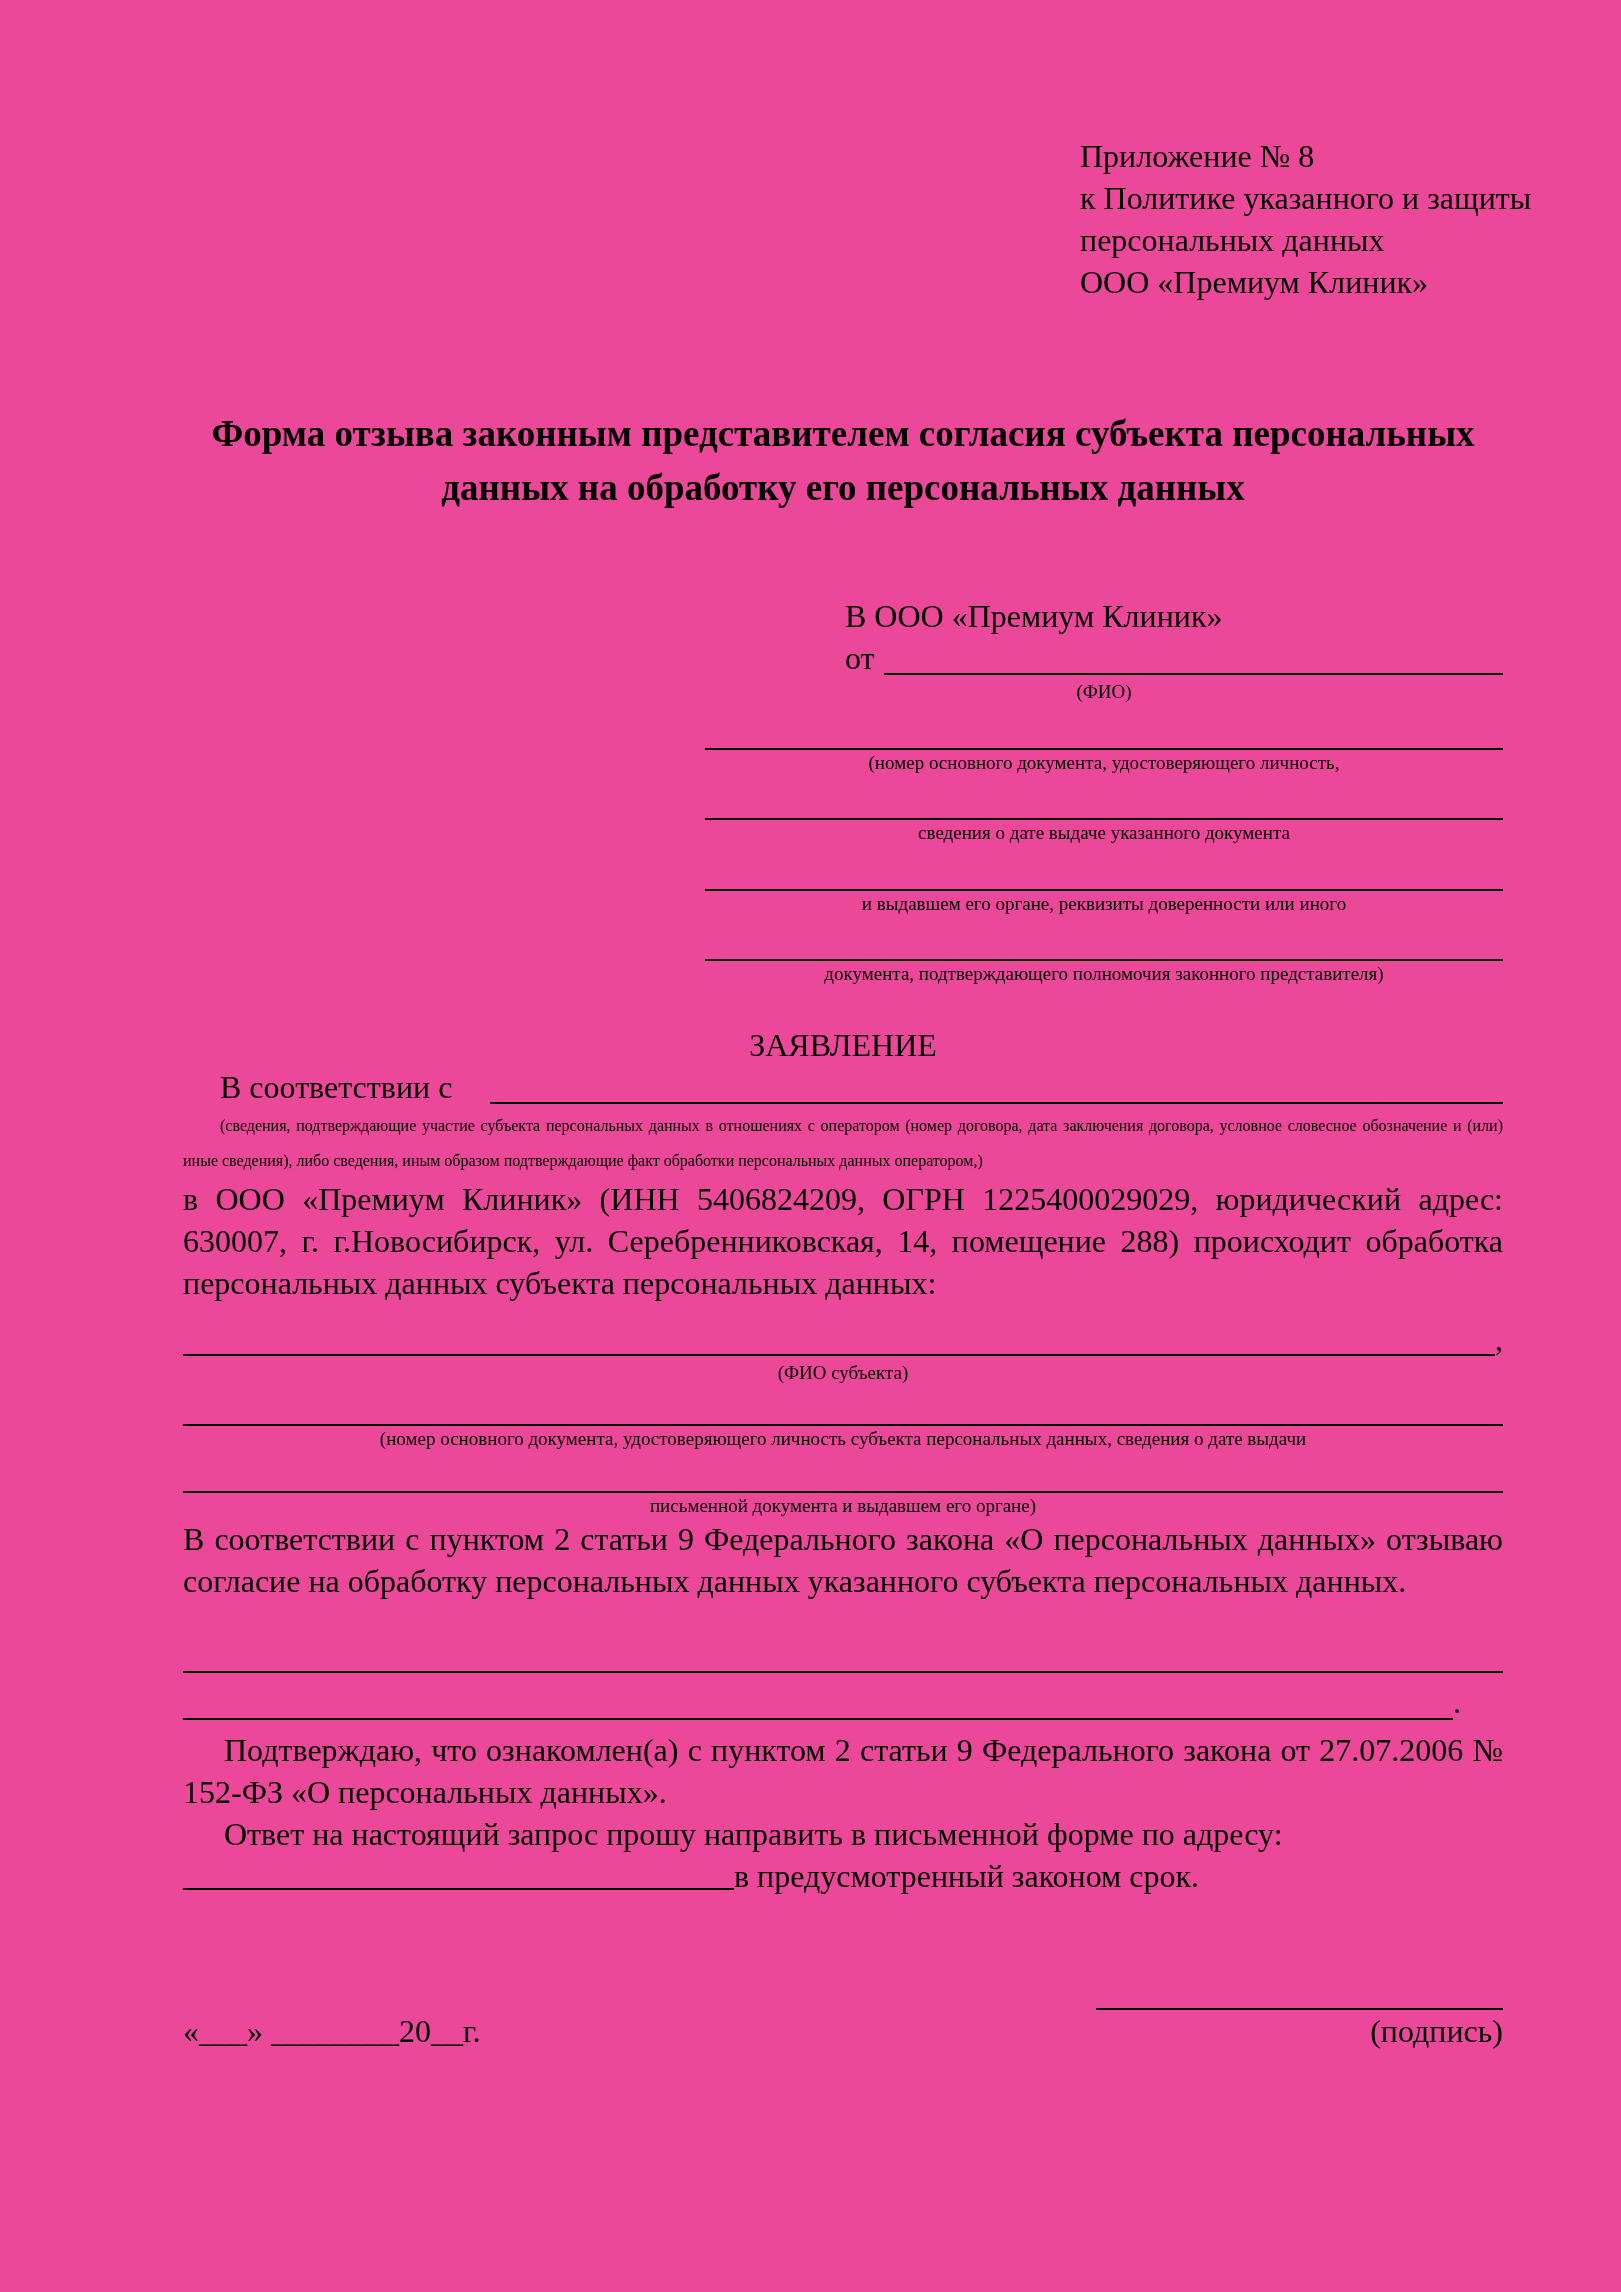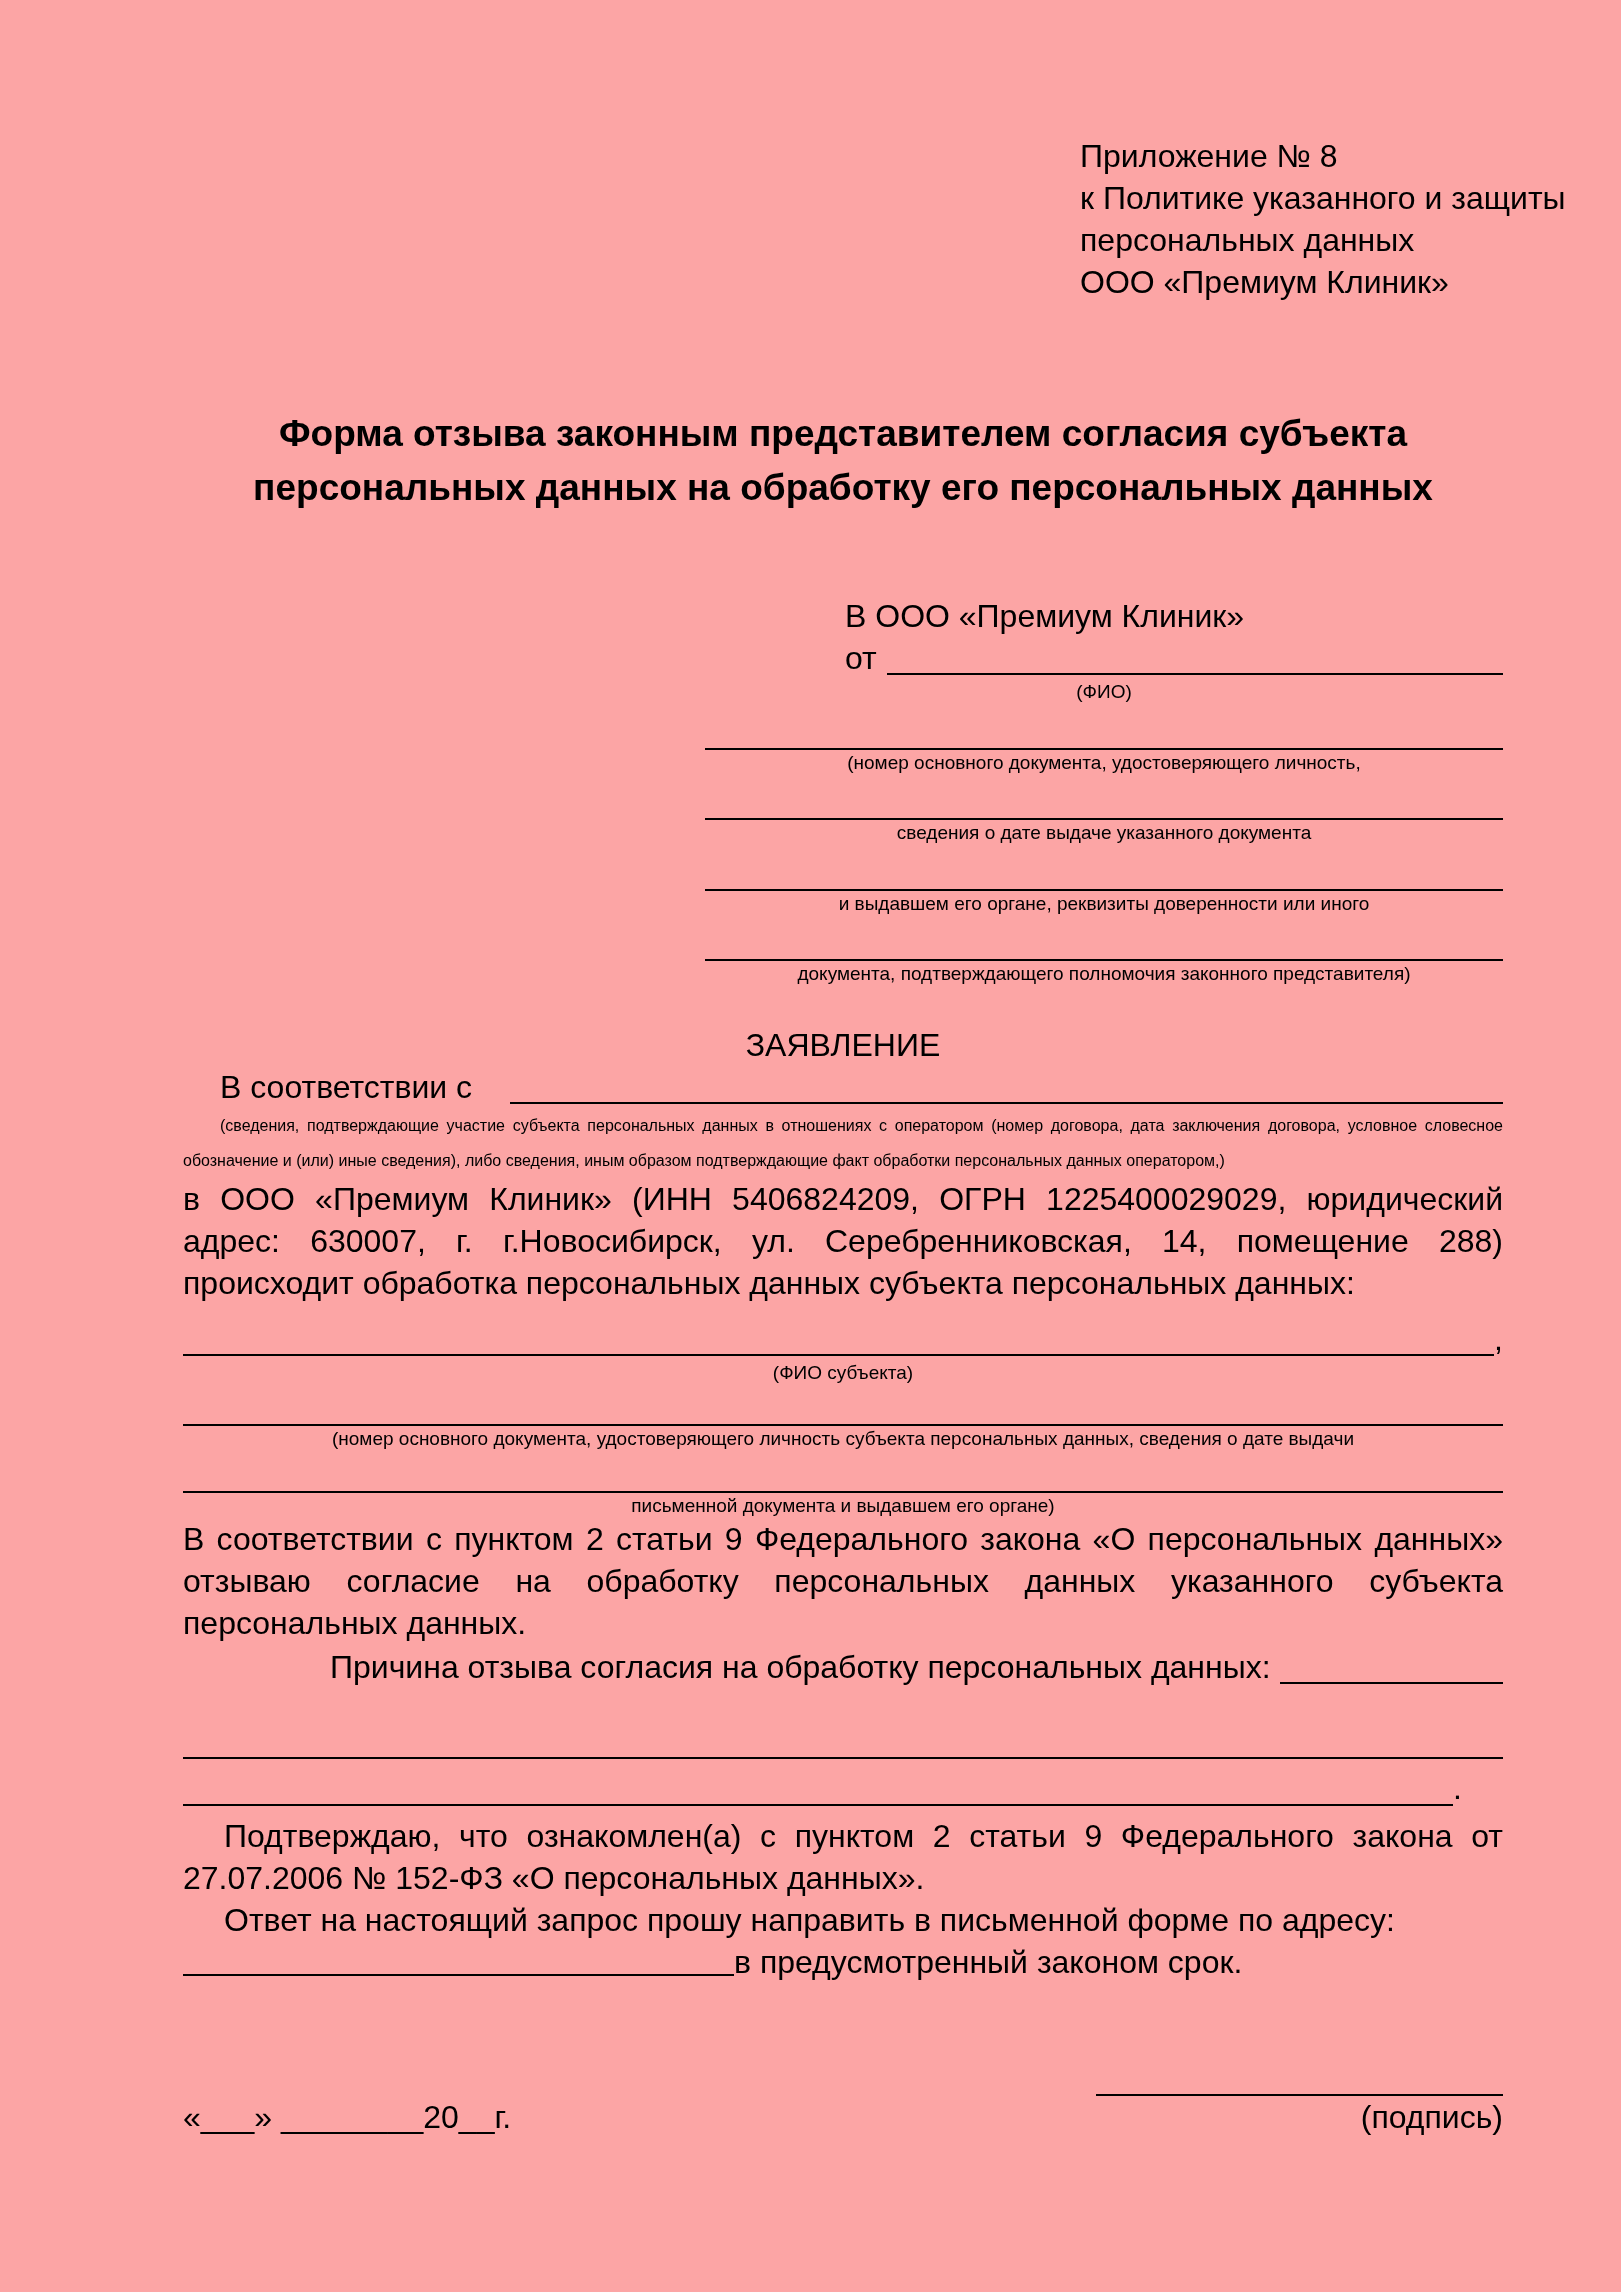--- a/index.html
+++ b/index.html
@@ -1,23 +1,23 @@
 <!DOCTYPE html>
 <html lang="ru"><head>
 <meta charset="utf-8">
 <style>
   html, body { margin: 0; padding: 0; background: #fff; }
   .page {
     position: relative;
     width: 1621px;
     height: 2293px;
-    background: #fca5a5;
+    background: #ec4899;
     box-sizing: border-box;
     padding: 135px 118px 0 183px;
-    font-family: Liberation Sans, sans-serif;
+    font-family: Liberation Serif, serif;
     font-size: 32px;
     line-height: 42px;
     color: #000;
   }
   
   .hdr { margin-left: auto; width: 423px; }
   .hdr div { white-space: nowrap; }
 
   
   .title {
@@ -136,24 +136,20 @@
       <div class="caption">(номер основного документа, удостоверяющего личность субъекта персональных данных, сведения о дате выдачи</div>
     </div>
     <div class="subject-group">
       <div class="wline"></div>
       <div class="caption">письменной документа и выдавшем его органе)</div>
     </div>
   </div>
 
   <div class="par">В соответствии с пунктом 2 статьи 9 Федерального закона «О персональных данных» отзываю согласие на обработку персональных данных указанного субъекта персональных данных.</div>
 
-  <div class="reason-row">
-    <span>Причина отзыва согласия на обработку персональных данных:</span>
-    <div class="fill"></div>
-  </div>
 
   <div class="wline gap-line-1"></div>
   <div class="gap-line-2">
     <div class="wline"></div>
     <span>.</span>
   </div>
 
   <div class="par ind confirm">Подтверждаю, что ознакомлен(а) с пунктом 2 статьи 9 Федерального закона от 27.07.2006 № 152-ФЗ «О персональных данных».</div>
 
   <div class="par ind">Ответ на настоящий запрос прошу направить в письменной форме по адресу:</div>

